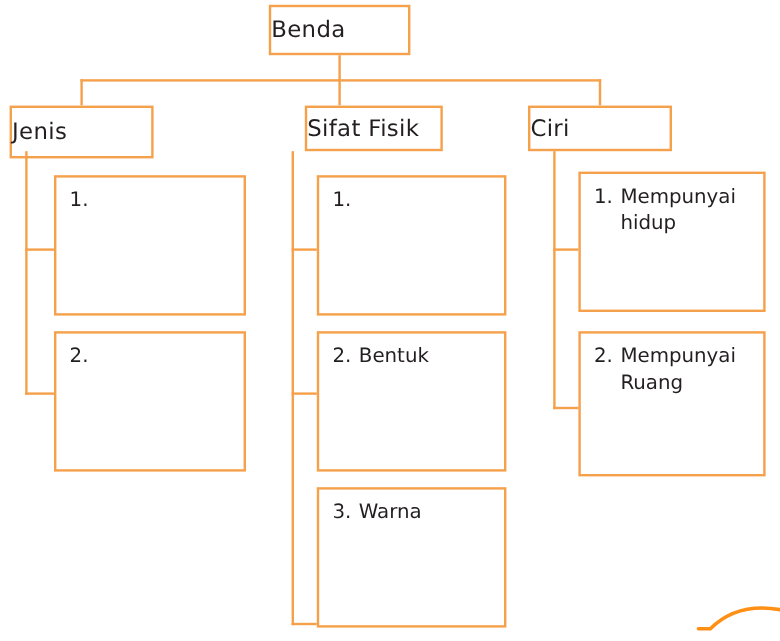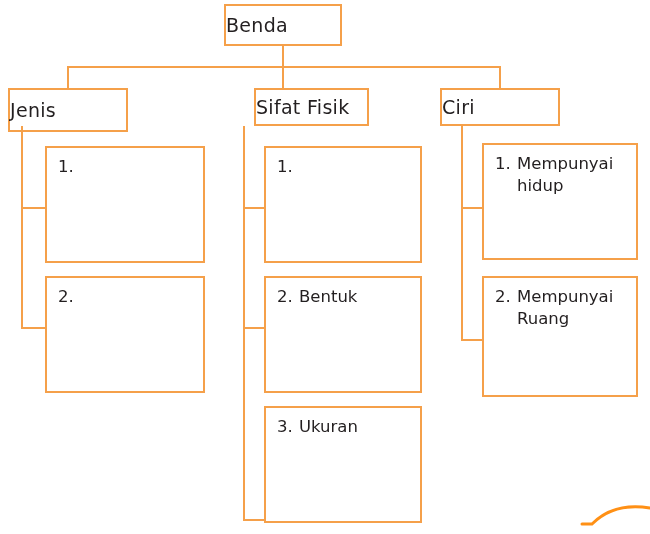--- a/index.html
+++ b/index.html
@@ -129,21 +129,21 @@
   <div class="leaf" style="left:264px; top:276px; width:158px; height:117px;">
     <div class="leaf-text">
       <span class="leaf-num">2.</span>
       <span class="leaf-body">Bentuk</span>
     </div>
   </div>
 
   <div class="leaf" style="left:264px; top:406px; width:158px; height:117px;">
     <div class="leaf-text">
       <span class="leaf-num">3.</span>
-      <span class="leaf-body">Ukuran</span>
+      <span class="leaf-body">Warna</span>
     </div>
   </div>
 
   <div class="node" style="left:440px; top:88px; width:120px; height:38px;">
     <span class="node-label">Ciri</span>
   </div>
   <div class="conn conn-v" style="left:461px; top:126px; width:2px; height:215px;"></div>
   <div class="conn conn-h" style="left:461px; top:207px; width:23px; height:2px;"></div>
   <div class="conn conn-h" style="left:461px; top:339px; width:23px; height:2px;"></div>
 

